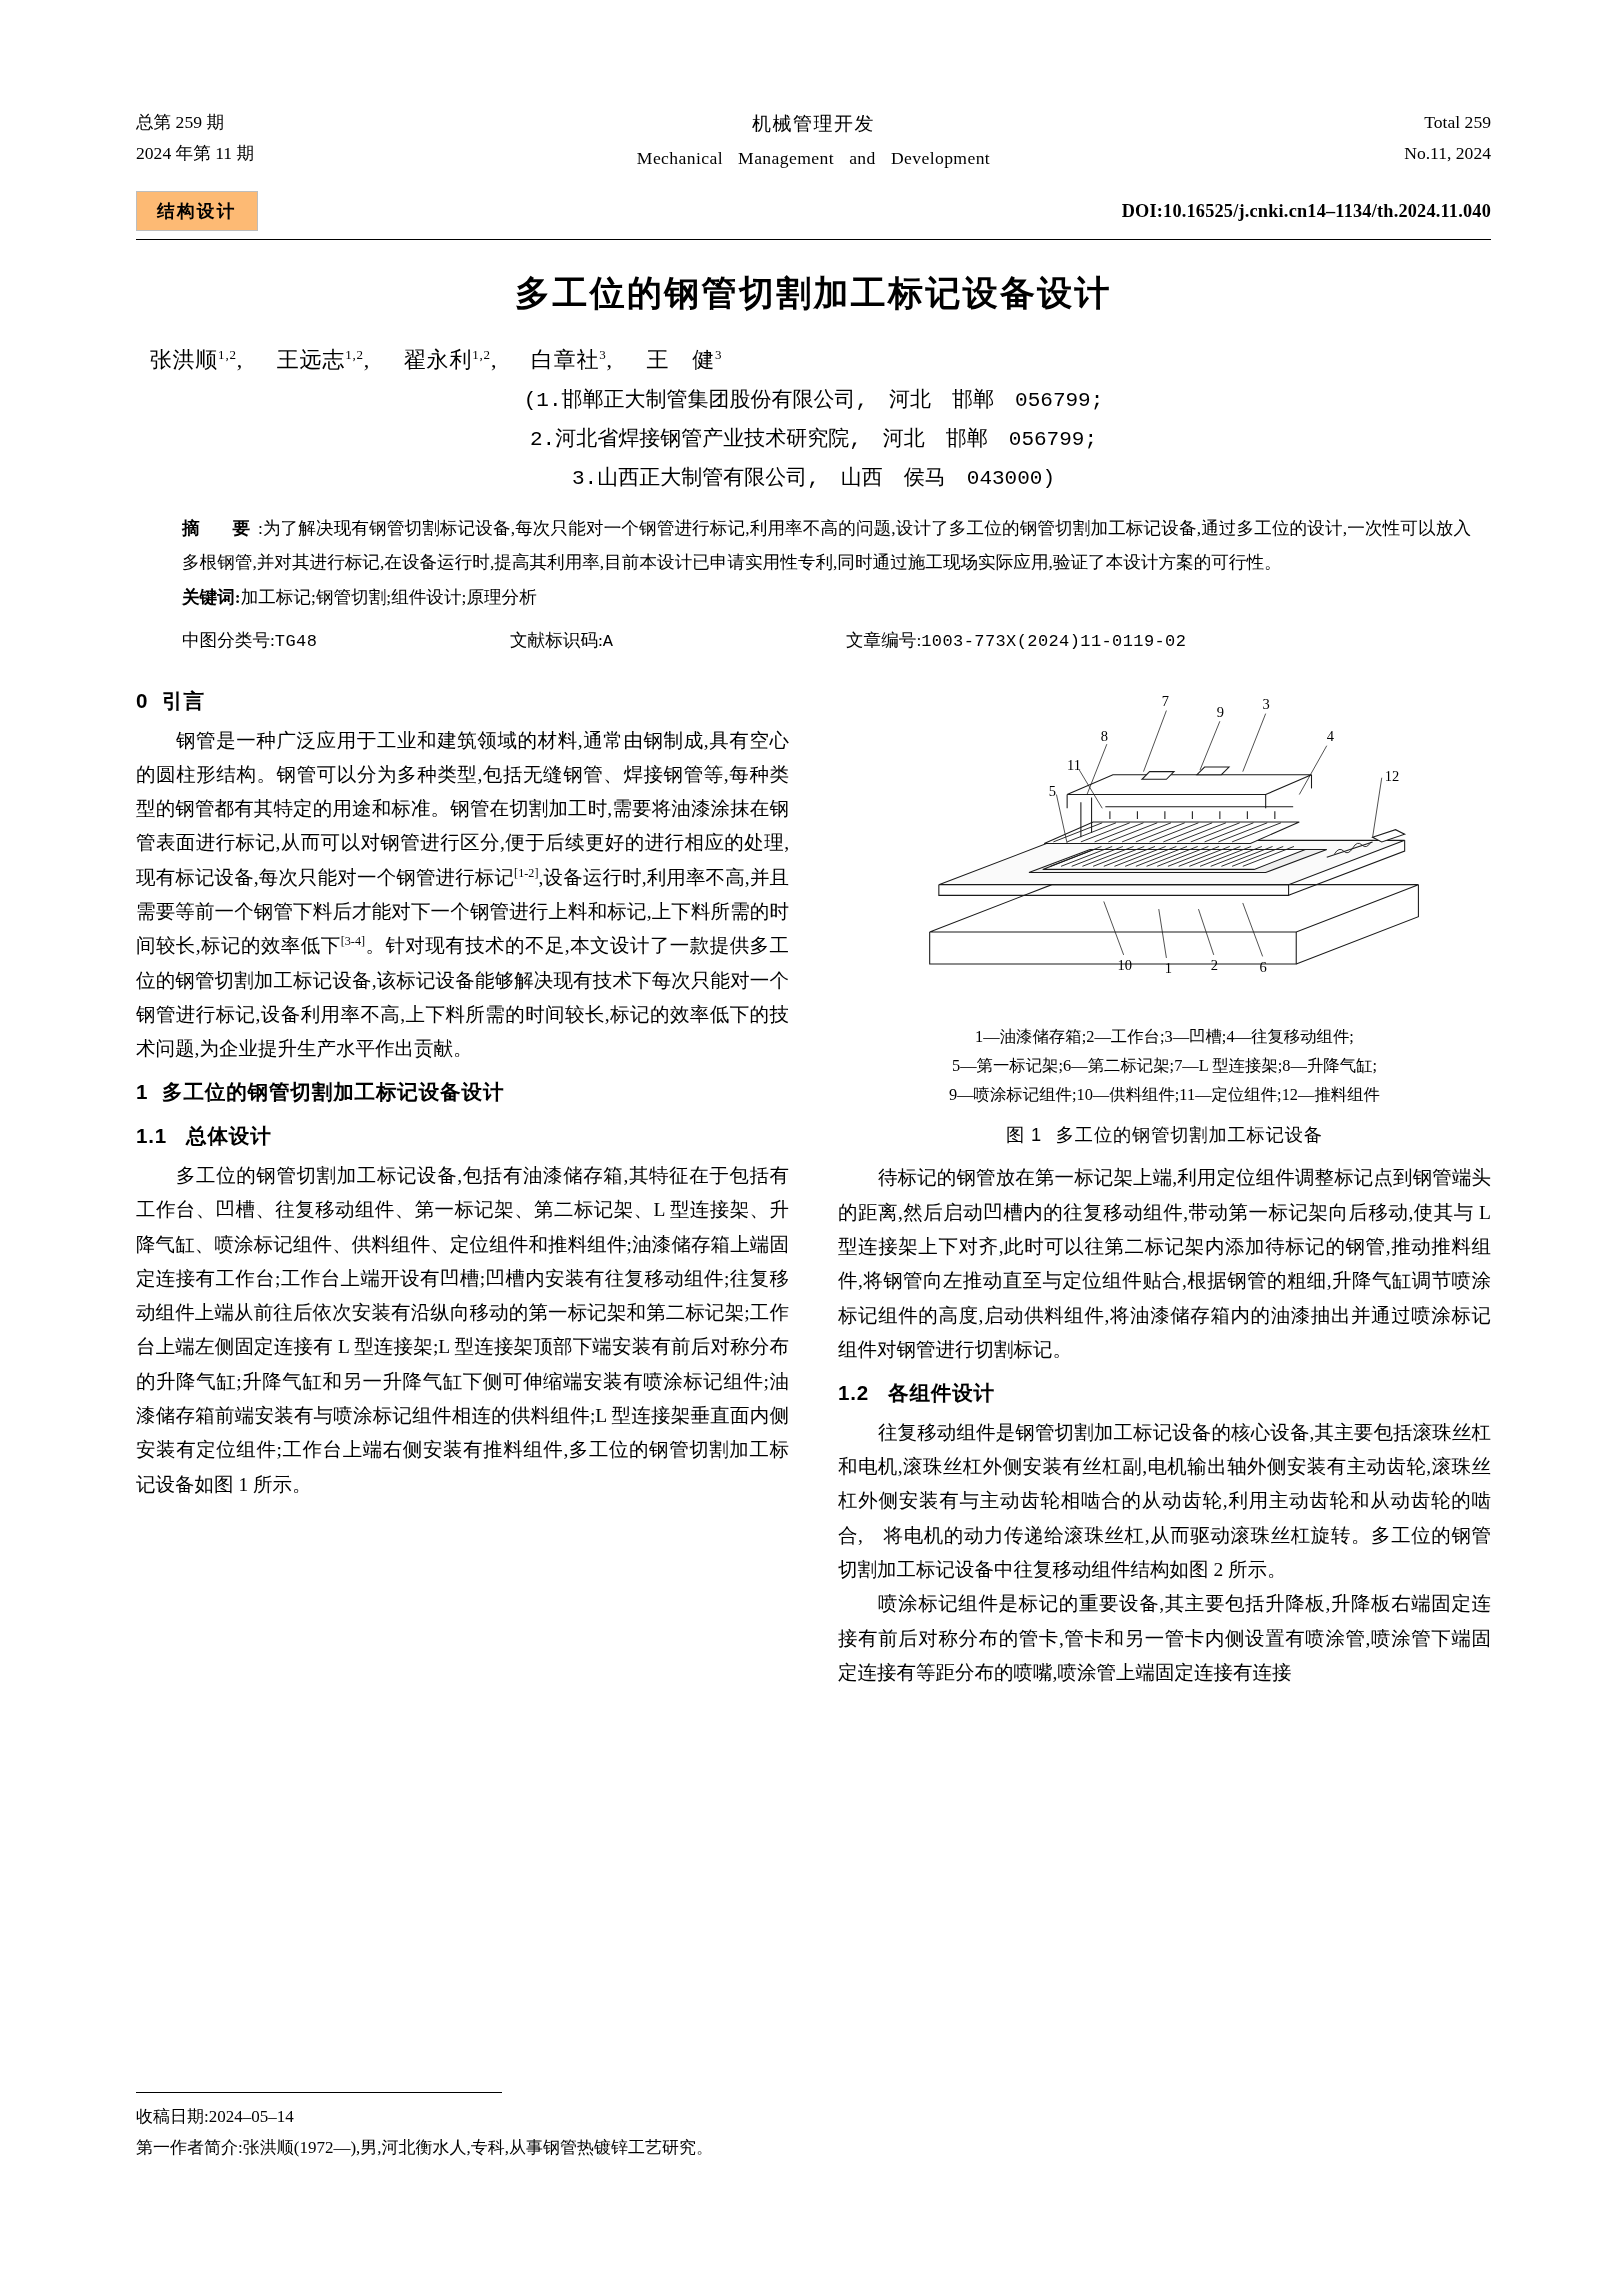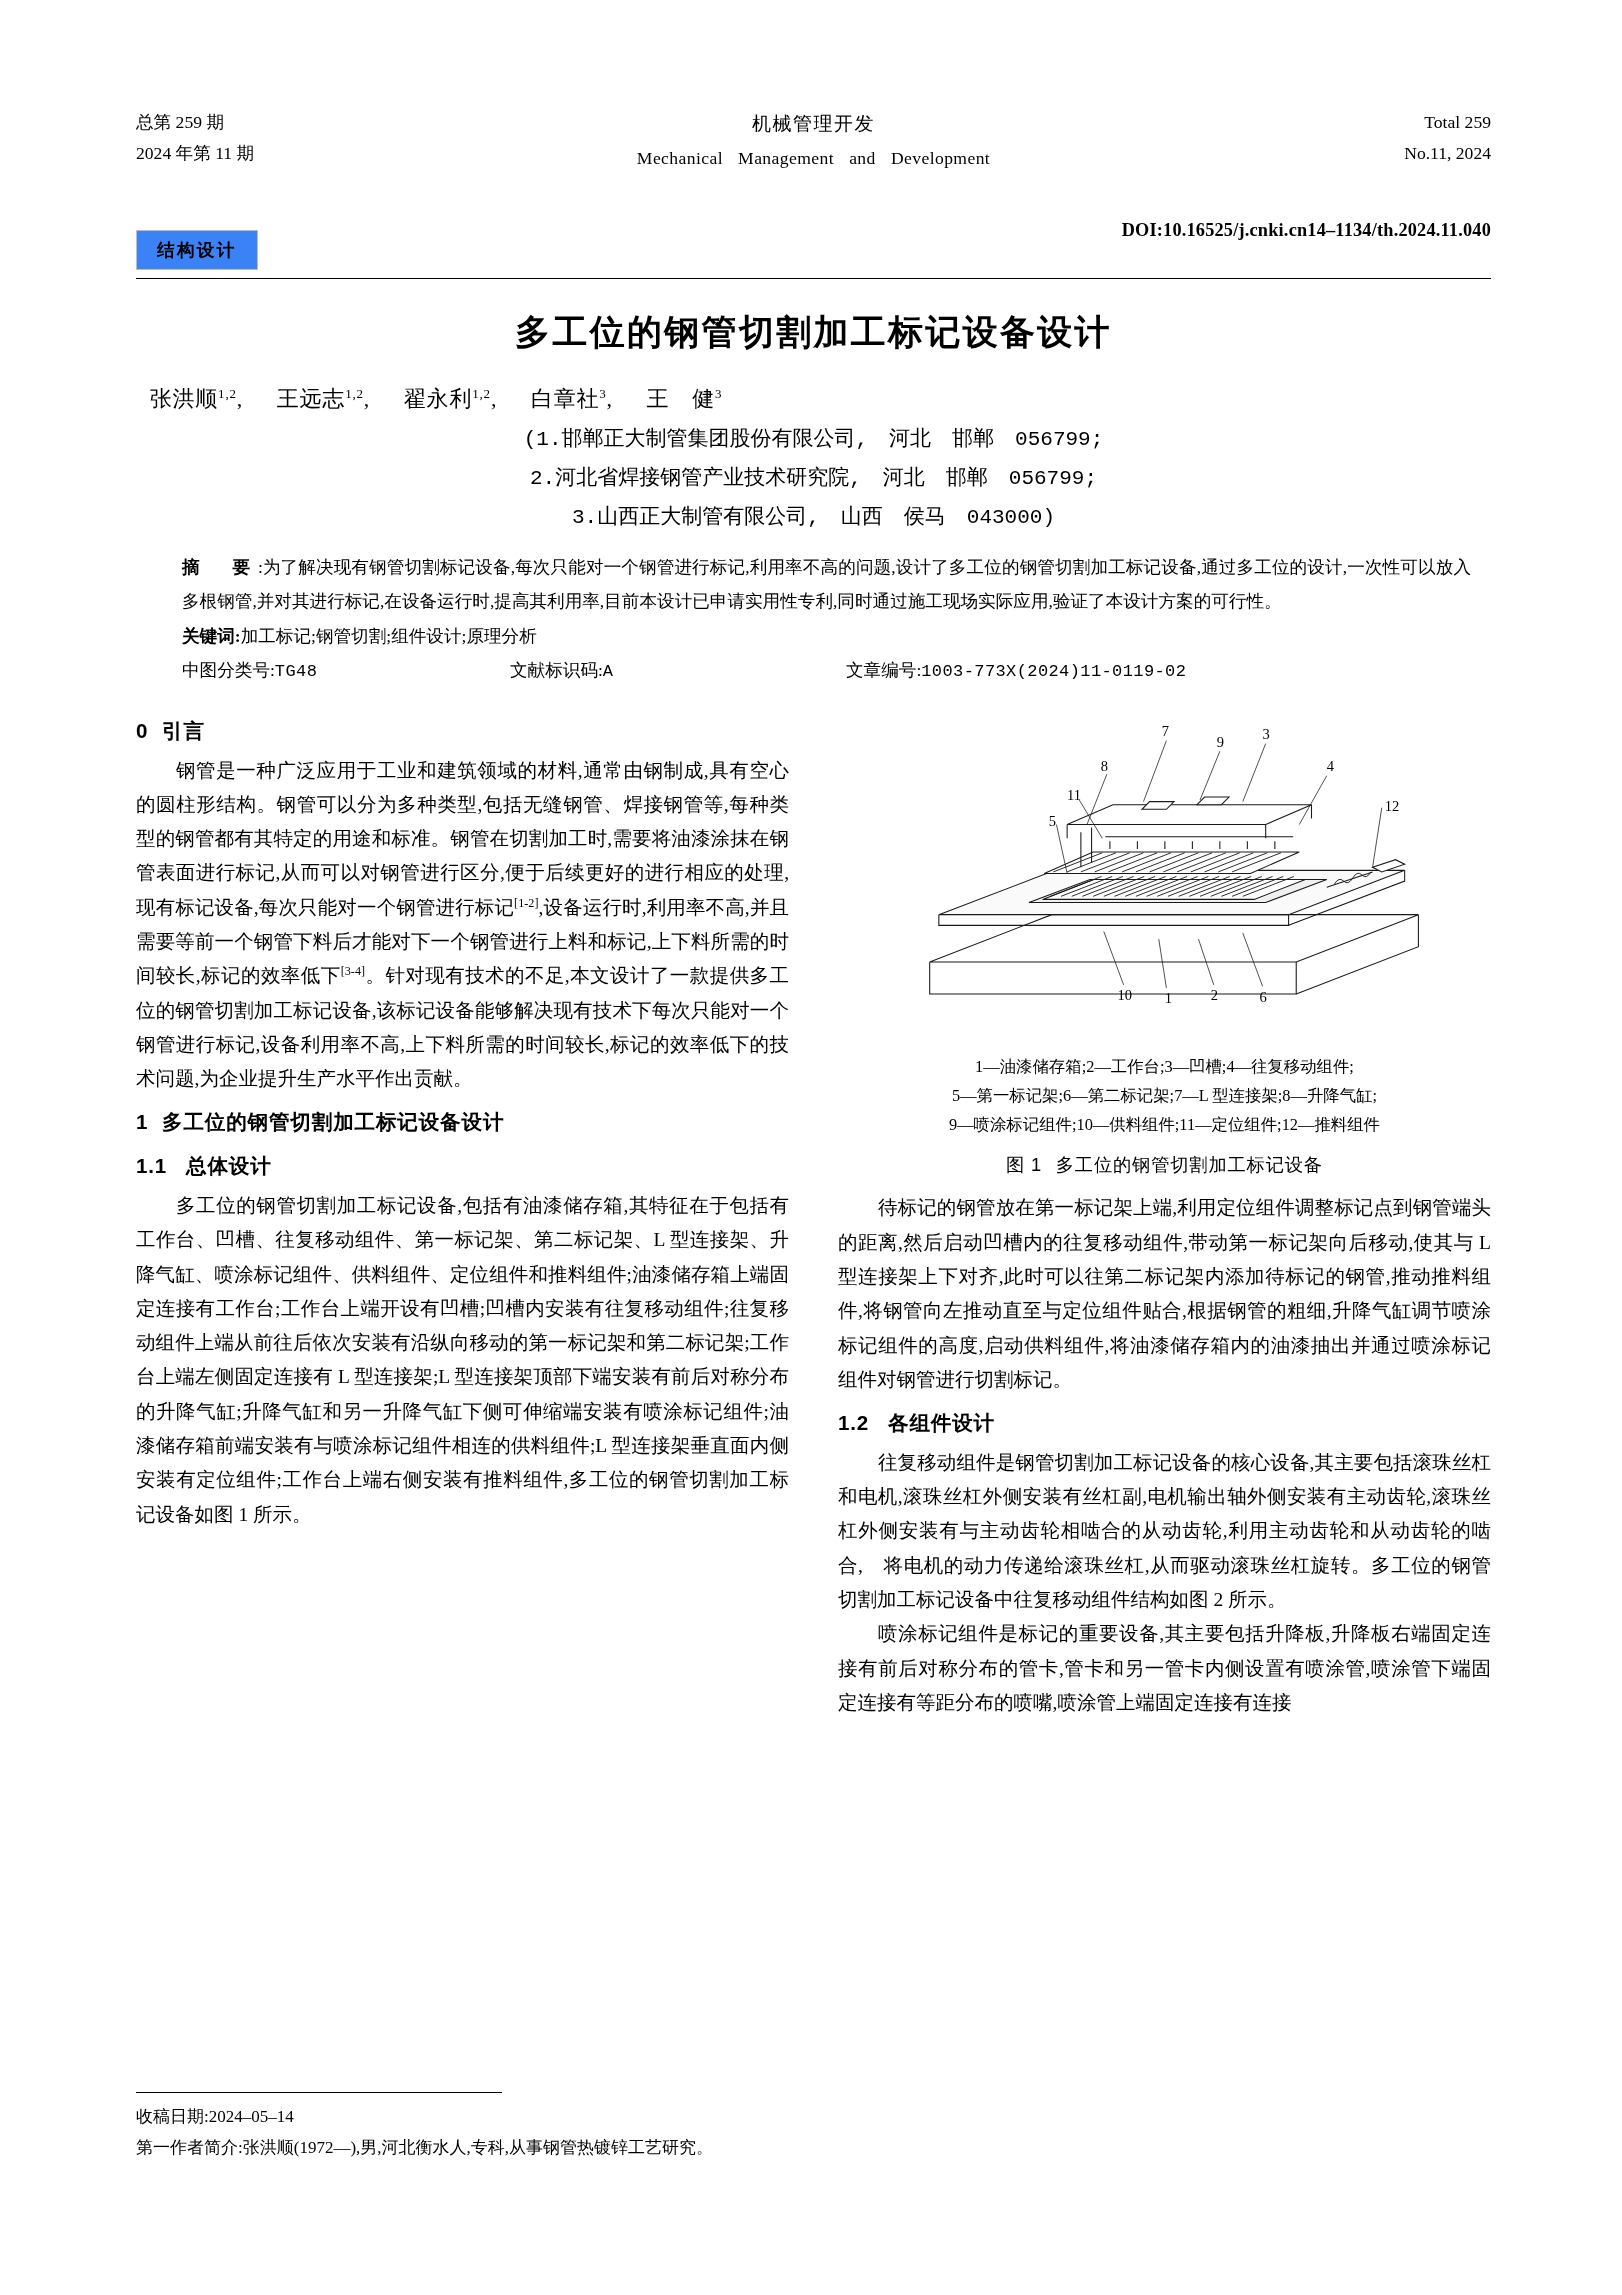--- a/index.html
+++ b/index.html
@@ -62,29 +62,28 @@
   .runhead .en-journal span { margin: 0 7.6px; }
 
   
   .cat-row {
     display: flex;
     align-items: center;
     justify-content: space-between;
     margin-top: 17px;
   }
   .category-tag {
-    background: #3b82f6;
+    background: #fdba74;
     border: 0.8px solid #bdbdbd;
     font-family: "Liberation Sans", sans-serif;
     font-size: 17.6px;
     font-weight: bold;
     padding: 6.9px 20px 6.9px 20px;
     letter-spacing: 2.3px;
     color: #000;
-    margin-top: 39px;
   }
   .doi {
     font-family: "Liberation Serif", serif;
     font-weight: bold;
     font-size: 18.3px;
     letter-spacing: 0.2px;
   }
 
   .rule {
     border: 0;
@@ -133,21 +132,21 @@
     font-size: 17.6px;
     line-height: 1.92;
     padding-left: 46px;
     margin-top: 1.5px;
   }
   .kw b { font-weight: bold; }
   .clsrow {
     display: flex;
     font-size: 17.6px;
     padding-left: 46px;
-    margin-top: 4px;
+    margin-top: 13px;
   }
   .clsrow .c1 { width: 328px; }
   .clsrow .c2 { width: 336px; }
   .clsrow .c3 { flex: 1; }
   .mono { font-family: "Liberation Mono", monospace; font-size: 17px; letter-spacing: 0.4px;}
 
   
   .cols {
     display: flex;
     margin-top: 23px;

